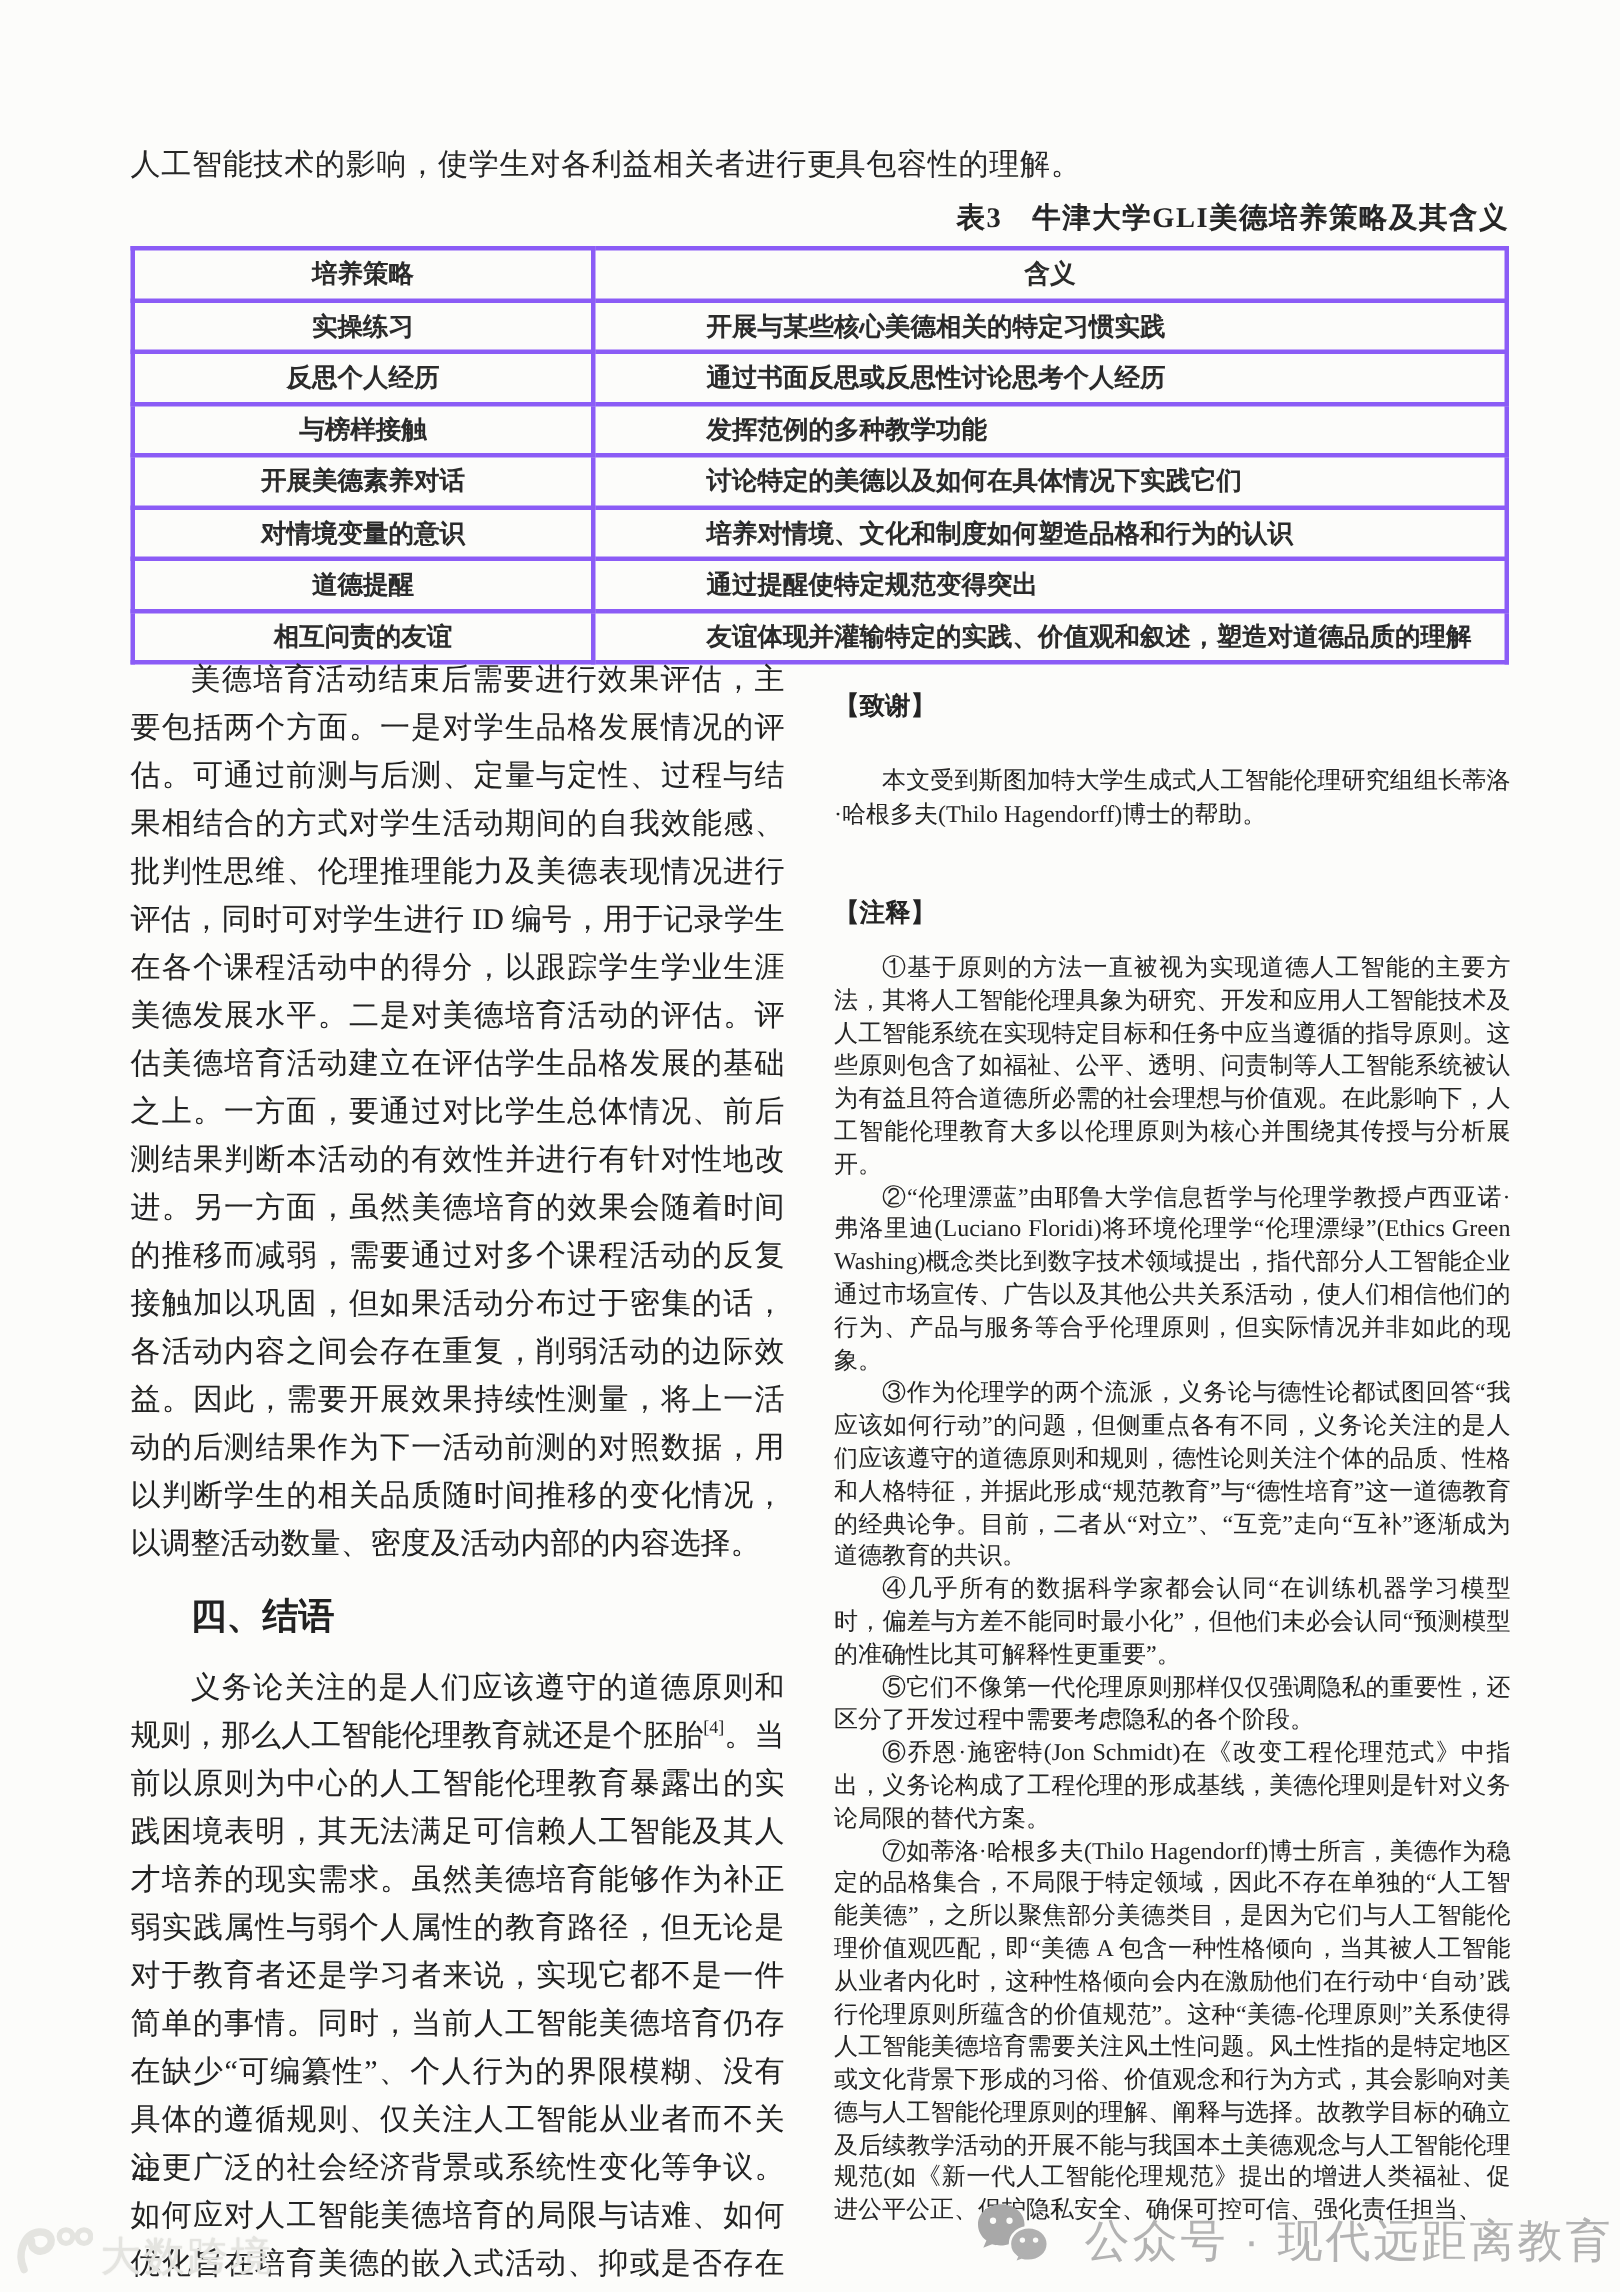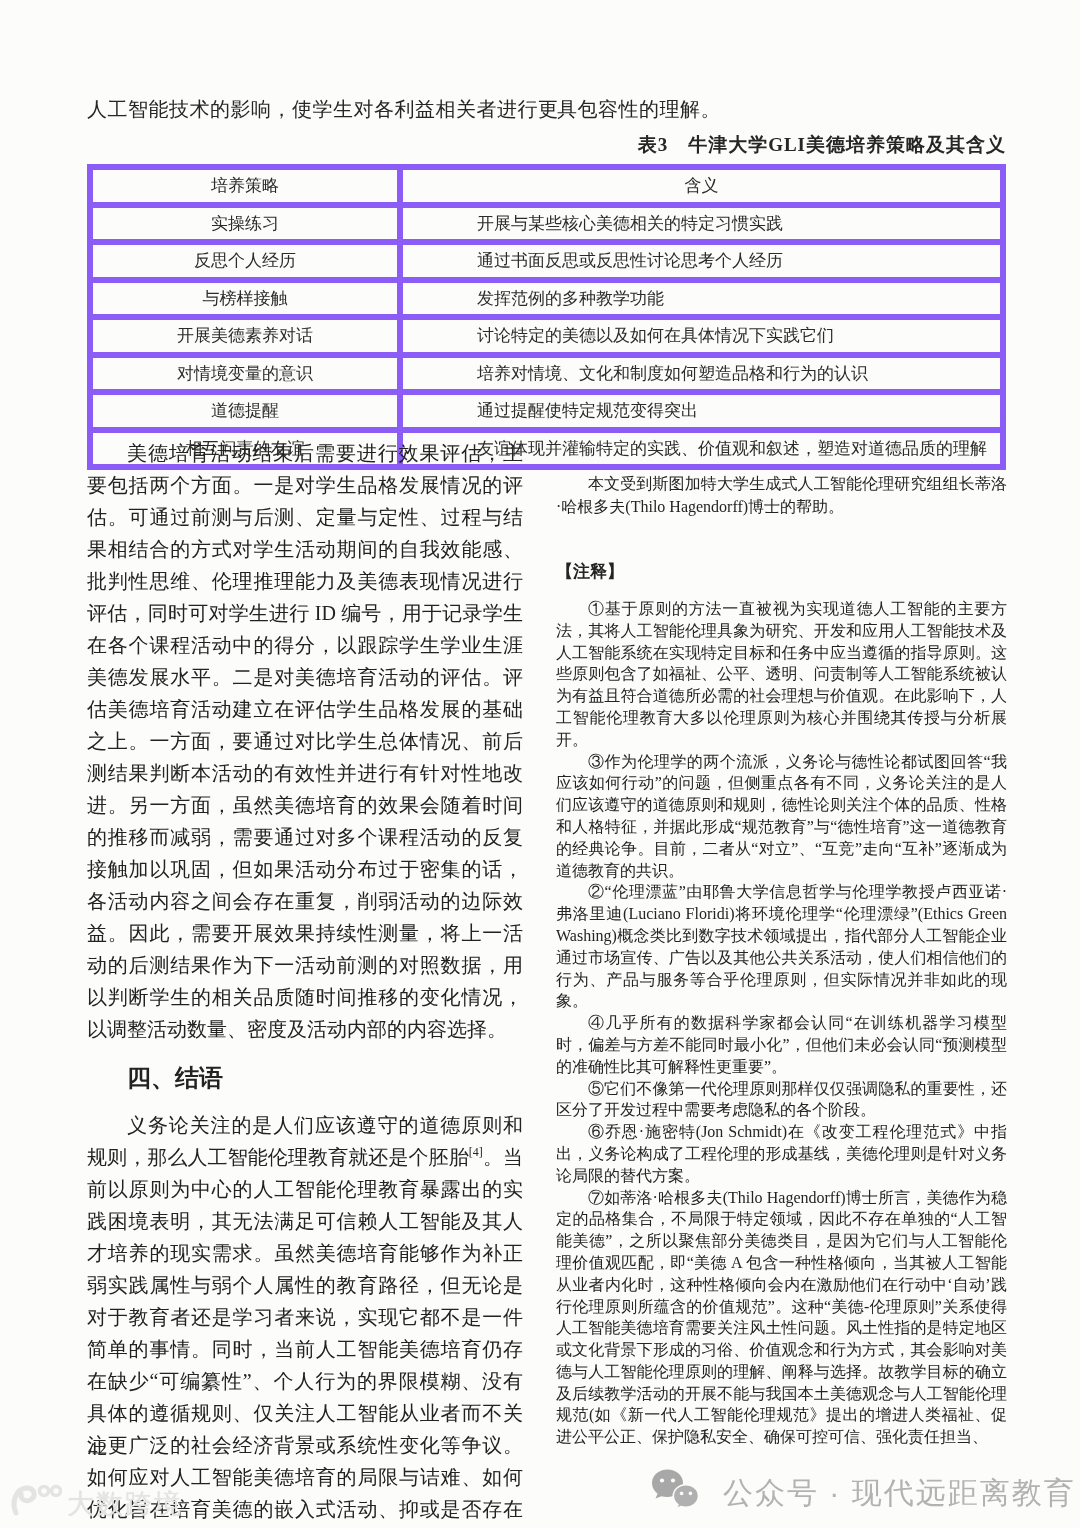--- a/index.html
+++ b/index.html
@@ -17,35 +17,35 @@
   .topline-left{left:87px;}
   .topline-right{left:557px;}
   
   .tbl-title{left:87px;top:132px;width:919px;text-align:right;font-weight:bold;font-size:19px;letter-spacing:1px;}
   table.gli{
     position:absolute;left:87px;top:164px;width:919px;
     border-collapse:collapse;font-size:17px;color:#2b2b2b;
     table-layout:fixed;
   }
   table.gli td{
-    border:6px solid #8b5cf6;height:31.5px;padding:0 6px;
-    overflow:hidden;white-space:nowrap;
+    border:3px solid #8b5cf6;height:31.5px;padding:0 6px;
+    overflow:hidden;white-space:nowrap;font-weight:bold;
   }
   table.gli td.c1{width:292px;text-align:center;}
   table.gli td.c2{padding-left:74px;text-align:left;}
   table.gli tr.hdr td{text-align:center;padding-left:6px;}
   
   .left-col{left:87px;top:437px;width:436px;font-size:20px;line-height:32px;text-align:justify;color:#222;}
   .left-col p{margin:0;text-indent:2em;}
   .sec-head{font-weight:bold;margin:17px 0 15px 0;padding-left:40px;font-size:24px;text-indent:0 !important;}
   .pagenum{left:88px;top:1438px;font-weight:normal;font-size:19px;}
   
   .right-col{left:556px;top:460px;width:451px;font-size:16px;line-height:21.8px;text-align:justify;color:#242424;}
   .blk-head{font-weight:bold;font-size:17px;line-height:22px;}
-  .ack-body{margin-top:12px;line-height:23px;text-indent:2em;}
+  .ack-body{margin-top:27px;line-height:23px;text-indent:2em;}
   .notes-head{margin-top:43px;}
   .notes{margin-top:15px;}
   .notes p{margin:0;text-indent:2em;}
   
   .watermark{
     left:8px;top:1482px;display:flex;align-items:center;gap:5px;
     color:#e4e4e0;font-size:27px;font-weight:normal;
     font-family:"Liberation Sans","DejaVu Sans",sans-serif;
     text-shadow:0 0 1px #dcdcd8;
     letter-spacing:2px;
@@ -107,26 +107,27 @@
 
   <div class="abs left-col">
     <p>美德培育活动结束后需要进行效果评估，主要包括两个方面。一是对学生品格发展情况的评估。可通过前测与后测、定量与定性、过程与结果相结合的方式对学生活动期间的自我效能感、批判性思维、伦理推理能力及美德表现情况进行评估，同时可对学生进行 ID 编号，用于记录学生在各个课程活动中的得分，以跟踪学生学业生涯美德发展水平。二是对美德培育活动的评估。评估美德培育活动建立在评估学生品格发展的基础之上。一方面，要通过对比学生总体情况、前后测结果判断本活动的有效性并进行有针对性地改进。另一方面，虽然美德培育的效果会随着时间的推移而减弱，需要通过对多个课程活动的反复接触加以巩固，但如果活动分布过于密集的话，各活动内容之间会存在重复，削弱活动的边际效益。因此，需要开展效果持续性测量，将上一活动的后测结果作为下一活动前测的对照数据，用以判断学生的相关品质随时间推移的变化情况，以调整活动数量、密度及活动内部的内容选择。</p>
     <div class="sec-head">四、结语</div>
     <p><span>义务论关注的是人们应该遵守的道德原则和规则，那么人工智能伦理教育就还是个胚胎</span><sup>[4]</sup><span>。当前以原则为中心的人工智能伦理教育暴露出的实践困境表明，其无法满足可信赖人工智能及其人才培养的现实需求。虽然美德培育能够作为补正弱实践属性与弱个人属性的教育路径，但无论是对于教育者还是学习者来说，实现它都不是一件简单的事情。同时，当前人工智能美德培育仍存在缺少“可编纂性”、个人行为的界限模糊、没有具体的遵循规则、仅关注人工智能从业者而不关注更广泛的社会经济背景或系统性变化等争议。如何应对人工智能美德培育的局限与诘难、如何优化旨在培育美德的嵌入式活动、抑或是否存在其他美德培育策略是未来人工智能伦理教育及美德培育需要思考的问题。</span></p>
   </div>
 
   <div class="abs pagenum">42</div>
 
   <div class="abs right-col">
+    <div class="blk-head">【致谢】</div>
     <div class="ack-body">本文受到斯图加特大学生成式人工智能伦理研究组组长蒂洛·哈根多夫(Thilo Hagendorff)博士的帮助。</div>
     <div class="blk-head notes-head">【注释】</div>
     <div class="notes">
       <p>①基于原则的方法一直被视为实现道德人工智能的主要方法，其将人工智能伦理具象为研究、开发和应用人工智能技术及人工智能系统在实现特定目标和任务中应当遵循的指导原则。这些原则包含了如福祉、公平、透明、问责制等人工智能系统被认为有益且符合道德所必需的社会理想与价值观。在此影响下，人工智能伦理教育大多以伦理原则为核心并围绕其传授与分析展开。</p>
+      <p>②“伦理漂蓝”由耶鲁大学信息哲学与伦理学教授卢西亚诺·弗洛里迪(Luciano Floridi)将环境伦理学“伦理漂绿”(Ethics Green Washing)概念类比到数字技术领域提出，指代部分人工智能企业通过市场宣传、广告以及其他公共关系活动，使人们相信他们的行为、产品与服务等合乎伦理原则，但实际情况并非如此的现象。</p>
       <p>③作为伦理学的两个流派，义务论与德性论都试图回答“我应该如何行动”的问题，但侧重点各有不同，义务论关注的是人们应该遵守的道德原则和规则，德性论则关注个体的品质、性格和人格特征，并据此形成“规范教育”与“德性培育”这一道德教育的经典论争。目前，二者从“对立”、“互竞”走向“互补”逐渐成为道德教育的共识。</p>
-      <p>②“伦理漂蓝”由耶鲁大学信息哲学与伦理学教授卢西亚诺·弗洛里迪(Luciano Floridi)将环境伦理学“伦理漂绿”(Ethics Green Washing)概念类比到数字技术领域提出，指代部分人工智能企业通过市场宣传、广告以及其他公共关系活动，使人们相信他们的行为、产品与服务等合乎伦理原则，但实际情况并非如此的现象。</p>
       <p>④几乎所有的数据科学家都会认同“在训练机器学习模型时，偏差与方差不能同时最小化”，但他们未必会认同“预测模型的准确性比其可解释性更重要”。</p>
       <p>⑤它们不像第一代伦理原则那样仅仅强调隐私的重要性，还区分了开发过程中需要考虑隐私的各个阶段。</p>
       <p>⑥乔恩·施密特(Jon Schmidt)在《改变工程伦理范式》中指出，义务论构成了工程伦理的形成基线，美德伦理则是针对义务论局限的替代方案。</p>
       <p>⑦如蒂洛·哈根多夫(Thilo Hagendorff)博士所言，美德作为稳定的品格集合，不局限于特定领域，因此不存在单独的“人工智能美德”，之所以聚焦部分美德类目，是因为它们与人工智能伦理价值观匹配，即“美德 A 包含一种性格倾向，当其被人工智能从业者内化时，这种性格倾向会内在激励他们在行动中‘自动’践行伦理原则所蕴含的价值规范”。这种“美德-伦理原则”关系使得人工智能美德培育需要关注风土性问题。风土性指的是特定地区或文化背景下形成的习俗、价值观念和行为方式，其会影响对美德与人工智能伦理原则的理解、阐释与选择。故教学目标的确立及后续教学活动的开展不能与我国本土美德观念与人工智能伦理规范(如《新一代人工智能伦理规范》提出的增进人类福祉、促进公平公正、保护隐私安全、确保可控可信、强化责任担当、</p>
     </div>
   </div>
 
   <div class="abs watermark">
     <span>
       <svg width="54" height="36" viewBox="0 0 54 36" fill="none">

